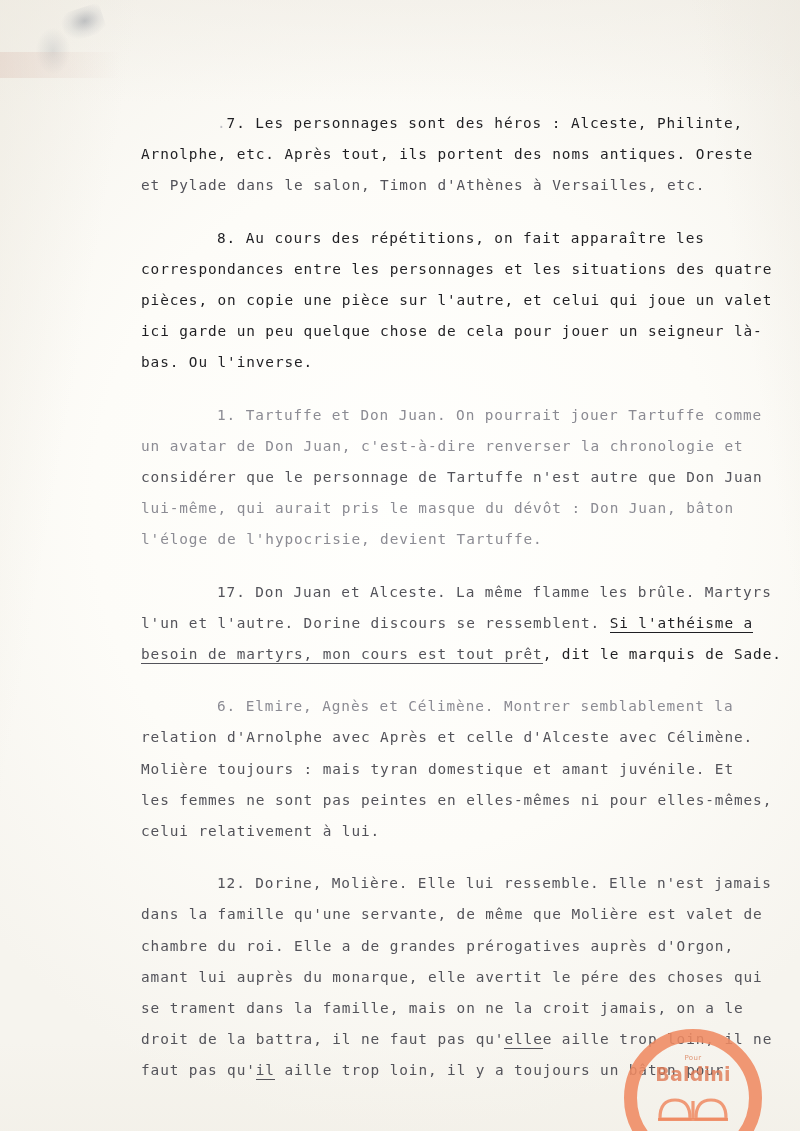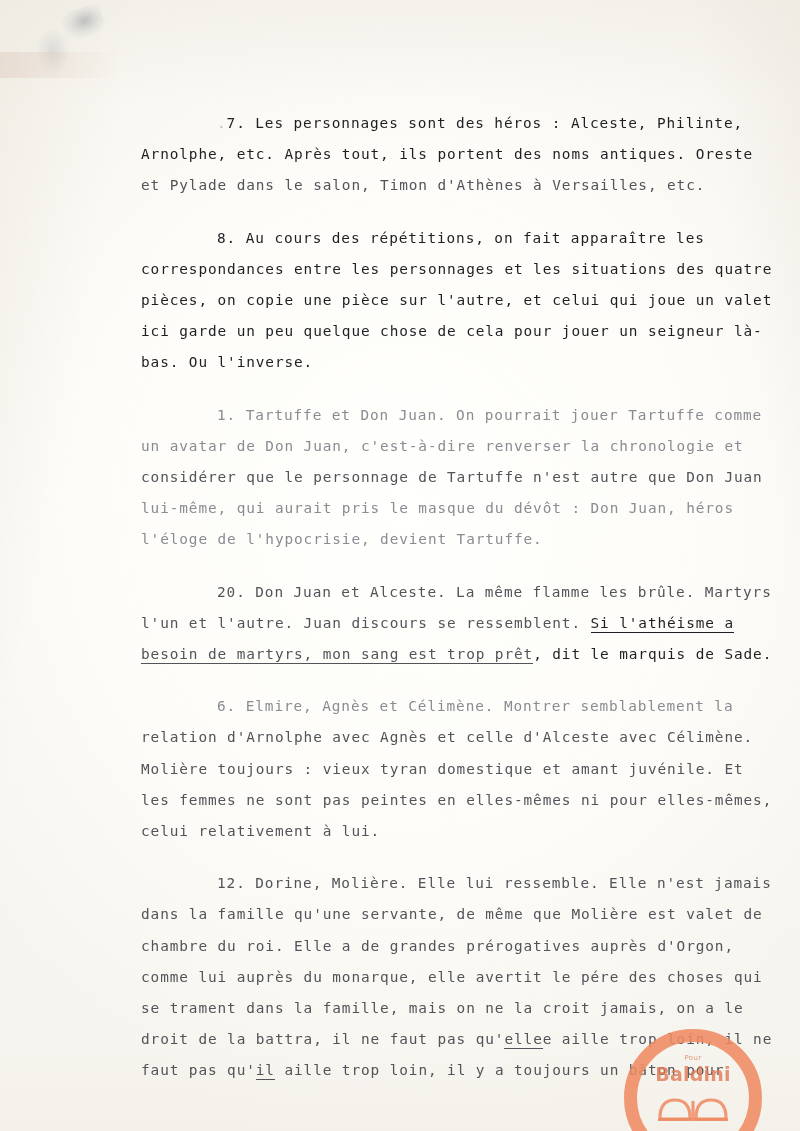--- a/index.html
+++ b/index.html
@@ -160,37 +160,37 @@
 
     <p class="para"><span class="ind"></span><span class="ink-full">8. Au cours des répétitions, on fait apparaître les</span>
 <span class="ink-full">correspondances entre les personnages et les situations des quatre</span>
 <span class="ink-full">pièces, on copie une pièce sur l'autre, et celui qui joue un valet</span>
 <span class="ink-full">ici garde un peu quelque chose de cela pour jouer un seigneur là-</span>
 <span class="ink-full">bas. Ou l'inverse.</span></p>
 
     <p class="para gap-wide"><span class="ind"></span><span class="ink-light">1. Tartuffe et Don Juan. On pourrait jouer Tartuffe comme</span>
 <span class="ink-light">un avatar de Don Juan, c'est-à-dire renverser la chronologie et</span>
 <span class="ink-mid">considérer que le personnage de Tartuffe n'est autre que Don Juan</span>
-<span class="ink-light">lui-même, qui aurait pris le masque du dévôt : Don Juan, héros</span>
+<span class="ink-light">lui-même, qui aurait pris le masque du dévôt : Don Juan, bâton</span>
 <span class="ink-light">l'éloge de l'hypocrisie, devient Tartuffe.</span></p>
 
-    <p class="para gap-wide"><span class="ind"></span><span class="ink-mid">20. Don Juan et Alceste. La même flamme les brûle. Martyrs</span>
-<span class="ink-mid">l'un et l'autre. Juan discours se ressemblent. </span><u class="ul ink-full">Si l'athéisme a</u>
-<u class="ul ink-mid">besoin de martyrs, mon sang est trop prêt</u><span class="ink-full">, dit le marquis de Sade.</span></p>
+    <p class="para gap-wide"><span class="ind"></span><span class="ink-mid">17. Don Juan et Alceste. La même flamme les brûle. Martyrs</span>
+<span class="ink-mid">l'un et l'autre. Dorine discours se ressemblent. </span><u class="ul ink-full">Si l'athéisme a</u>
+<u class="ul ink-mid">besoin de martyrs, mon cours est tout prêt</u><span class="ink-full">, dit le marquis de Sade.</span></p>
 
     <p class="para gap-wide"><span class="ind"></span><span class="ink-light">6. Elmire, Agnès et Célimène. Montrer semblablement la</span>
-<span class="ink-mid">relation d'Arnolphe avec Agnès et celle d'Alceste avec Célimène.</span>
-<span class="ink-mid">Molière toujours : vieux tyran domestique et amant juvénile. Et</span>
+<span class="ink-mid">relation d'Arnolphe avec Après et celle d'Alceste avec Célimène.</span>
+<span class="ink-mid">Molière toujours : mais tyran domestique et amant juvénile. Et</span>
 <span class="ink-mid">les femmes ne sont pas peintes en elles-mêmes ni pour elles-mêmes,</span>
 <span class="ink-mid">celui relativement à lui.</span></p>
 
     <p class="para gap-wide"><span class="ind"></span><span class="ink-mid">12. Dorine, Molière. Elle lui ressemble. Elle n'est jamais</span>
 <span class="ink-mid">dans la famille qu'une servante, de même que Molière est valet de</span>
 <span class="ink-mid">chambre du roi. Elle a de grandes prérogatives auprès d'Orgon,</span>
-<span class="ink-mid">comme lui auprès du monarque, elle avertit le pére des choses qui</span>
+<span class="ink-mid">amant lui auprès du monarque, elle avertit le pére des choses qui</span>
 <span class="ink-mid">se trament dans la famille, mais on ne la croit jamais, on a le</span>
 <span class="ink-mid">droit de la battra, il ne faut pas qu'<u class="ul">elle</u>e aille trop loin, il ne</span>
 <span class="ink-mid">faut pas qu'<u class="ul">il</u> aille trop loin, il y a toujours un bâton pour</span>
 
 
 </p>
 
   </div>
 
   <div class="stamp">

